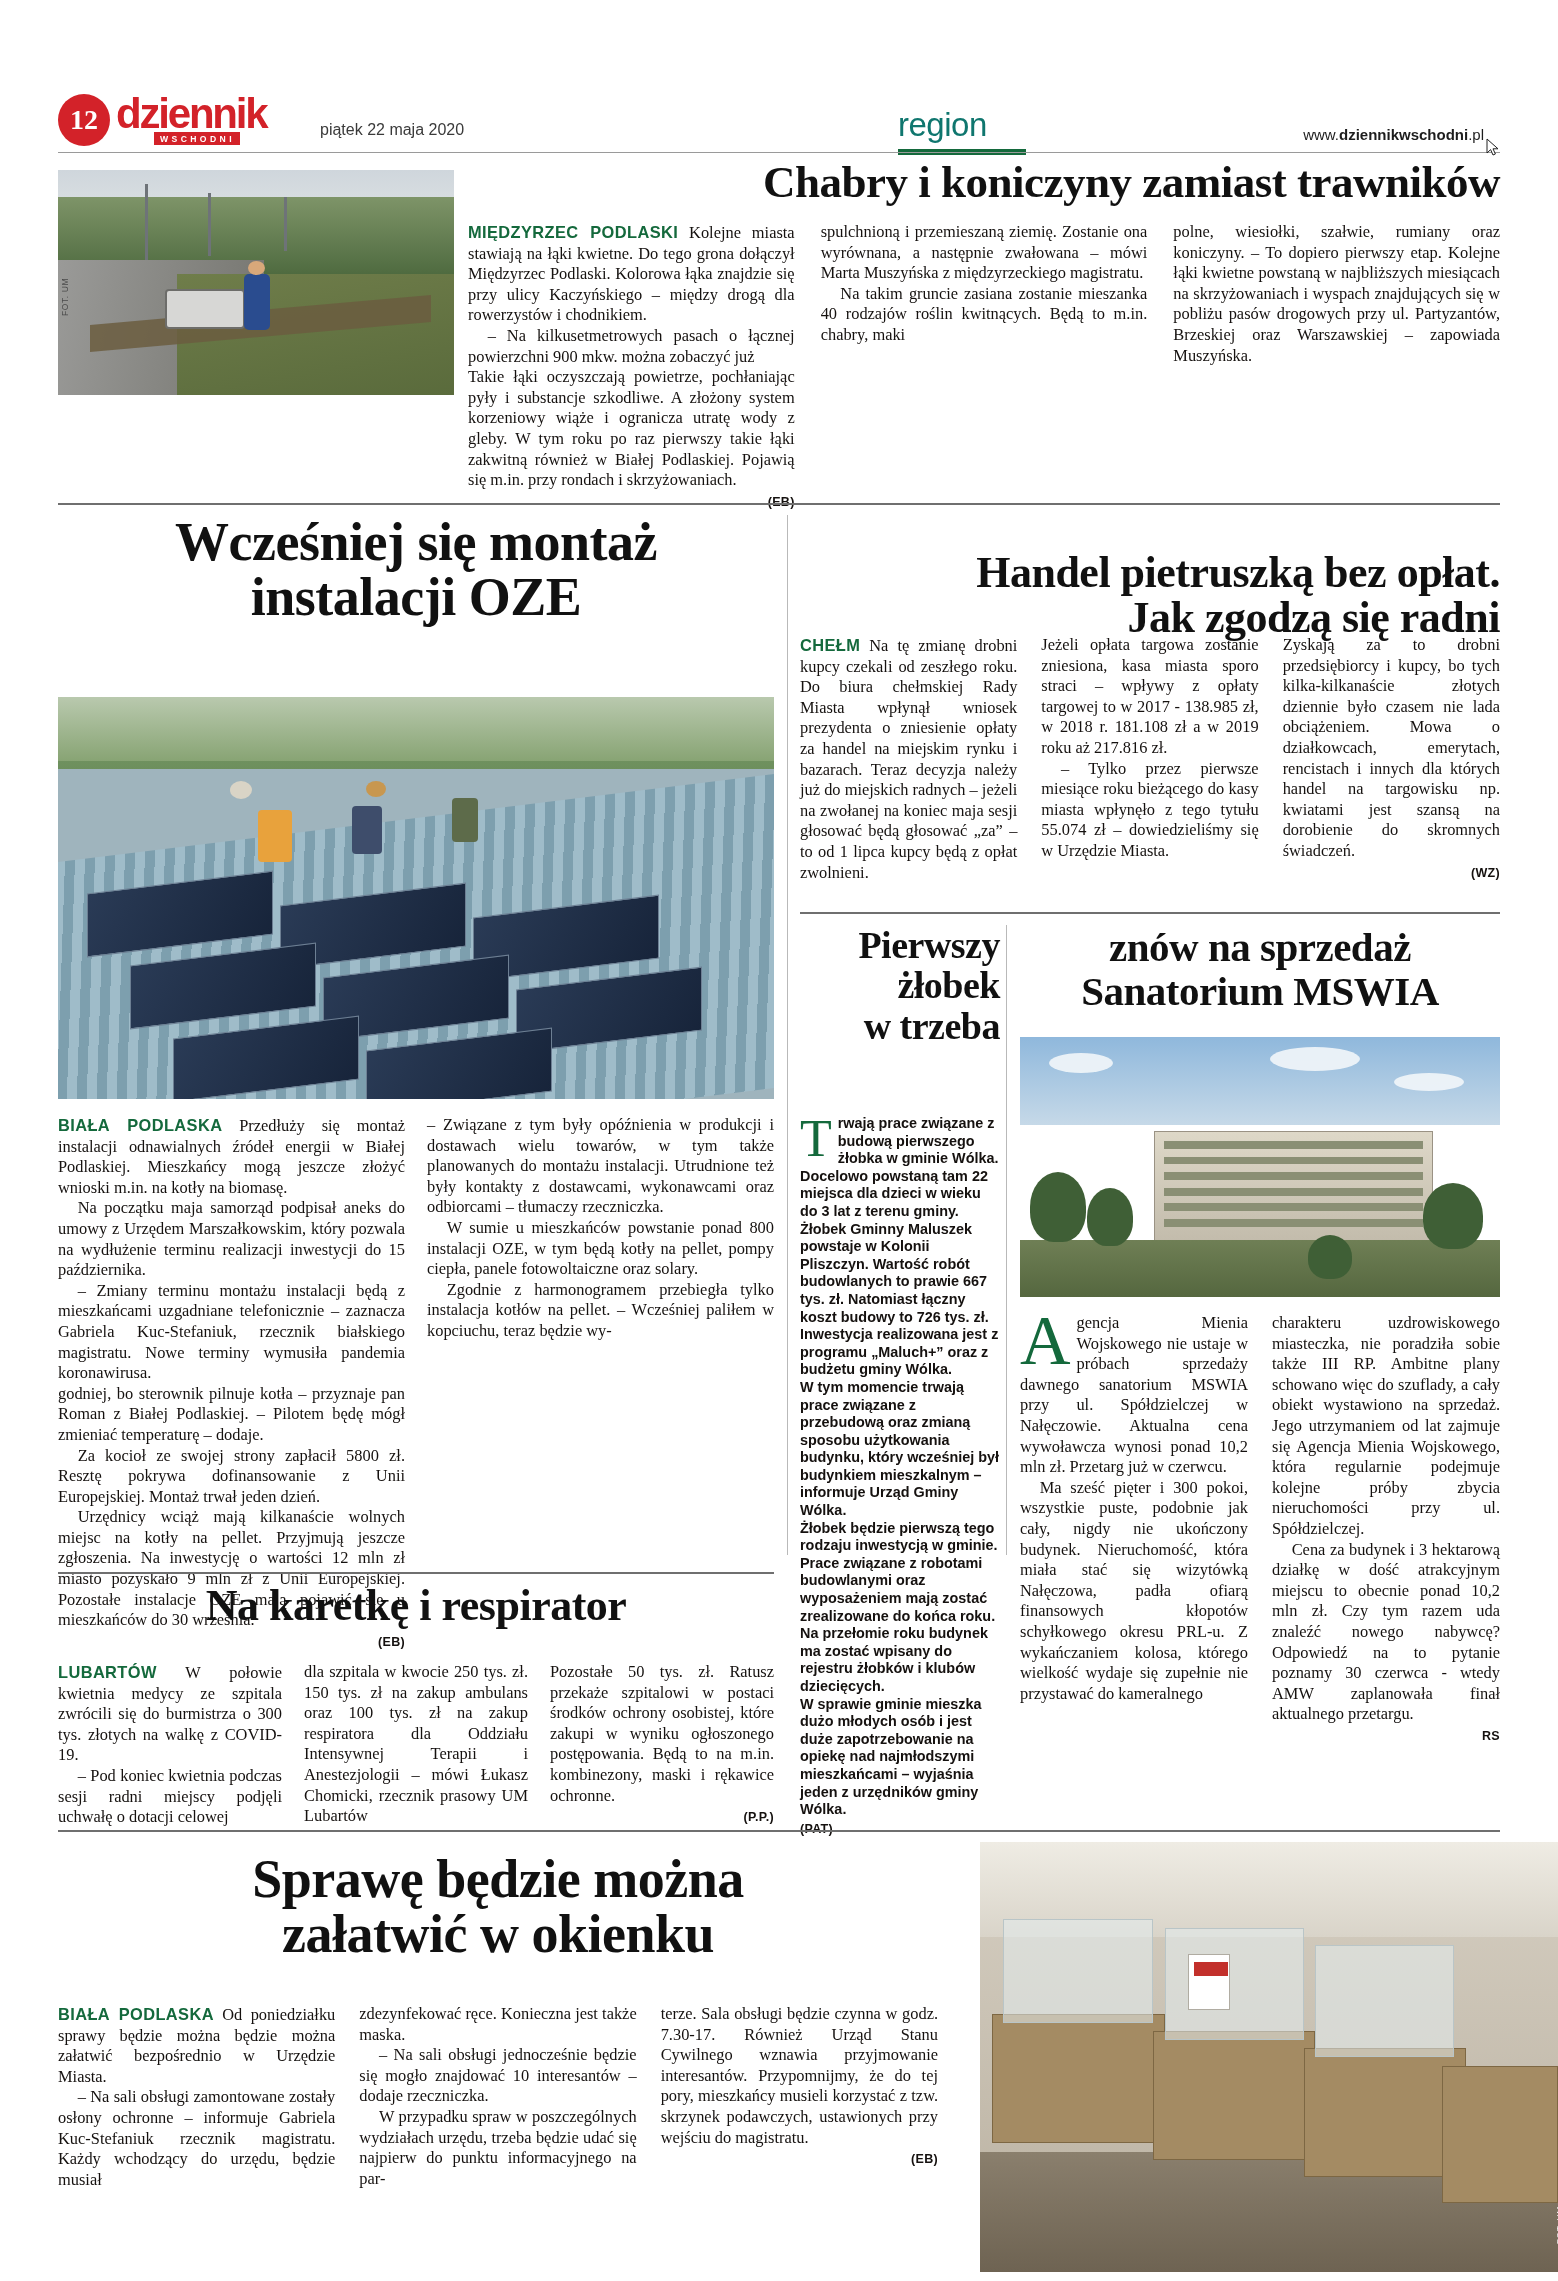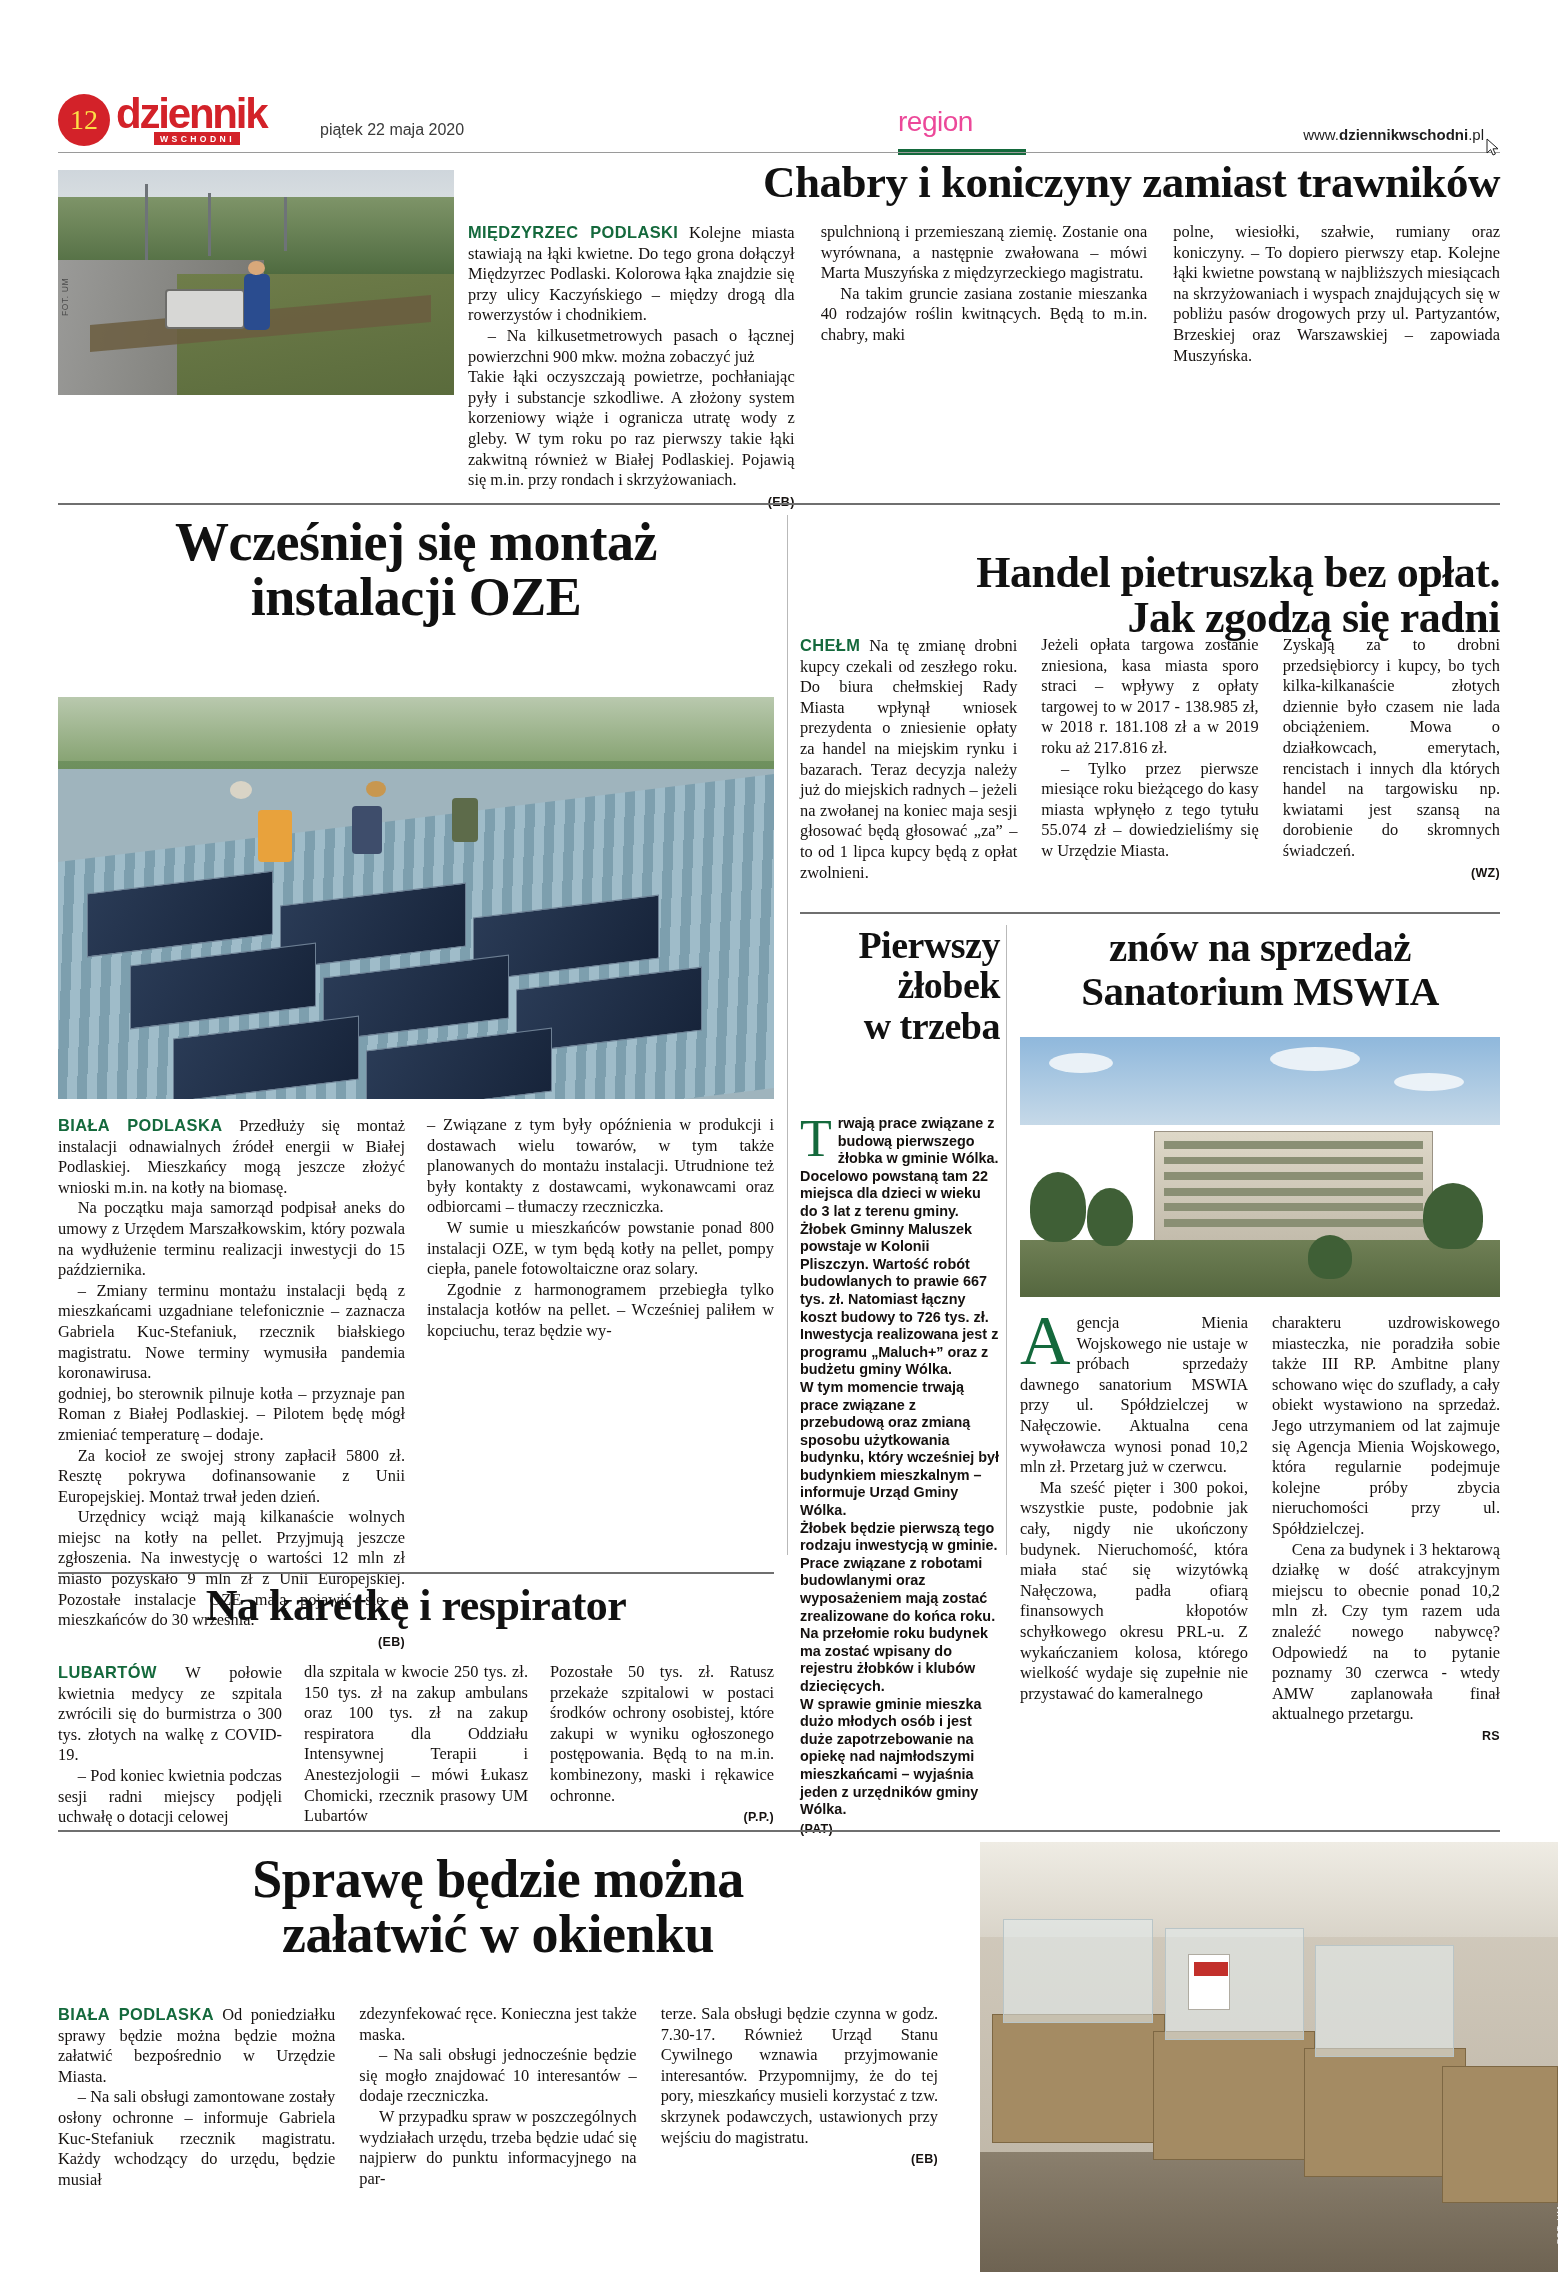--- a/index.html
+++ b/index.html
@@ -28,40 +28,40 @@
   .sig { font-family:"Liberation Sans", sans-serif; font-weight:bold; font-size:12.5px;
          text-align:right; letter-spacing:.3px; margin-top:4px; }
 
   .hl { font-family:"Liberation Serif", serif; font-weight:bold; color:#111;
         line-height:1.02; letter-spacing:-0.5px; }
 
   
   #masthead { position:absolute; left:58px; top:92px; width:1442px; height:62px; }
   #page-num {
     position:absolute; left:0; top:2px; width:52px; height:52px; border-radius:50%;
-    background:#d32229; color:#fde047; font-family:"Liberation Serif", serif;
-    font-size:28px; font-weight:normal; display:flex; align-items:center; justify-content:center;
+    background:#d32229; color:#ffffff; font-family:"Liberation Serif", serif;
+    font-size:28px; font-weight:bold; display:flex; align-items:center; justify-content:center;
   }
   #logo-wrap { position:absolute; left:58px; top:0px; width:190px; height:56px; }
   #logo-word {
     font-family:"Liberation Sans", sans-serif; font-weight:bold; font-size:42px;
     color:#d32229; letter-spacing:-2.2px; line-height:44px; display:block;
   }
   #logo-sub {
     position:absolute; left:38px; top:40px;
     background:#d32229; color:#fff; font-family:"Liberation Sans", sans-serif;
     font-size:8.6px; font-weight:bold; letter-spacing:3.4px; padding:1.5px 5px 1px 6px;
   }
   #issue-date {
     position:absolute; left:262px; top:29px;
     font-family:"Liberation Sans", sans-serif; font-size:16px; color:#3a3a3a;
   }
   #section-label {
     position:absolute; left:840px; top:14px;
-    font-family:"Liberation Sans", sans-serif; font-size:28px; color:#ec4899;
+    font-family:"Liberation Sans", sans-serif; font-size:33px; color:#0f766e;
     letter-spacing:-0.5px;
   }
   #section-bar { position:absolute; left:840px; top:57px; width:128px; height:6px; background:#14693c; }
   #masthead-rule { position:absolute; left:0; top:60px; width:1442px; height:1px; background:#9a9a9a; }
   #site-url {
     position:absolute; right:16px; top:34px;
     font-family:"Liberation Sans", sans-serif; font-size:15px; color:#1d1d1d;
   }
   #site-url b { font-weight:bold; }
   #cursor { position:absolute; right:0px; top:46px; width:14px; height:18px; }

